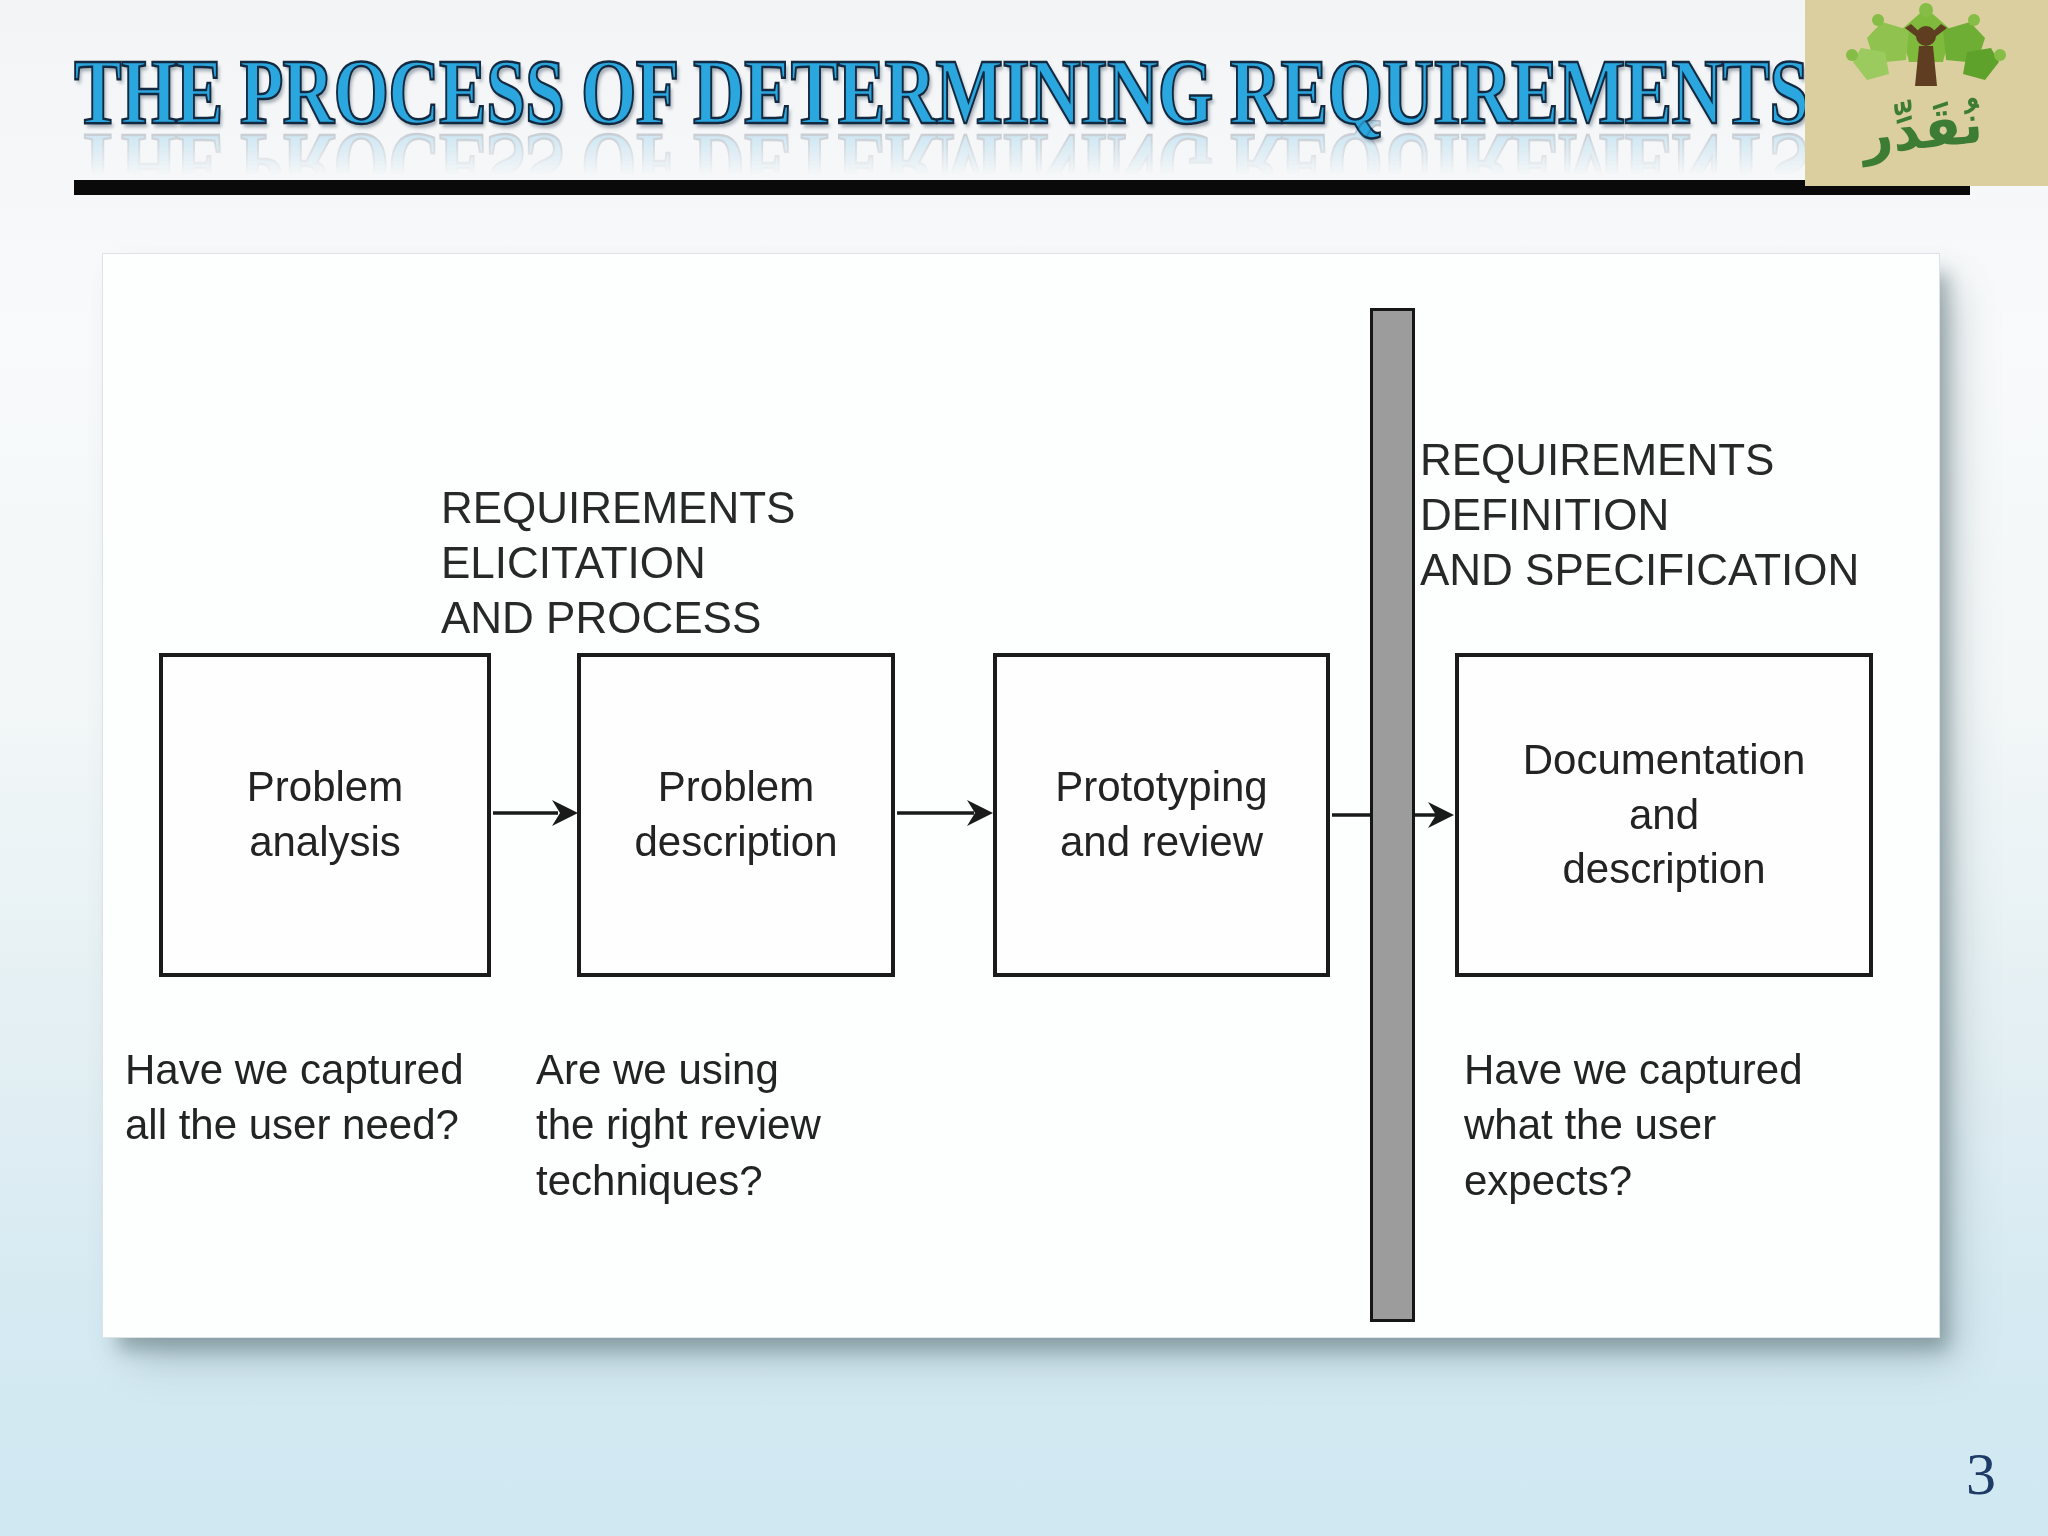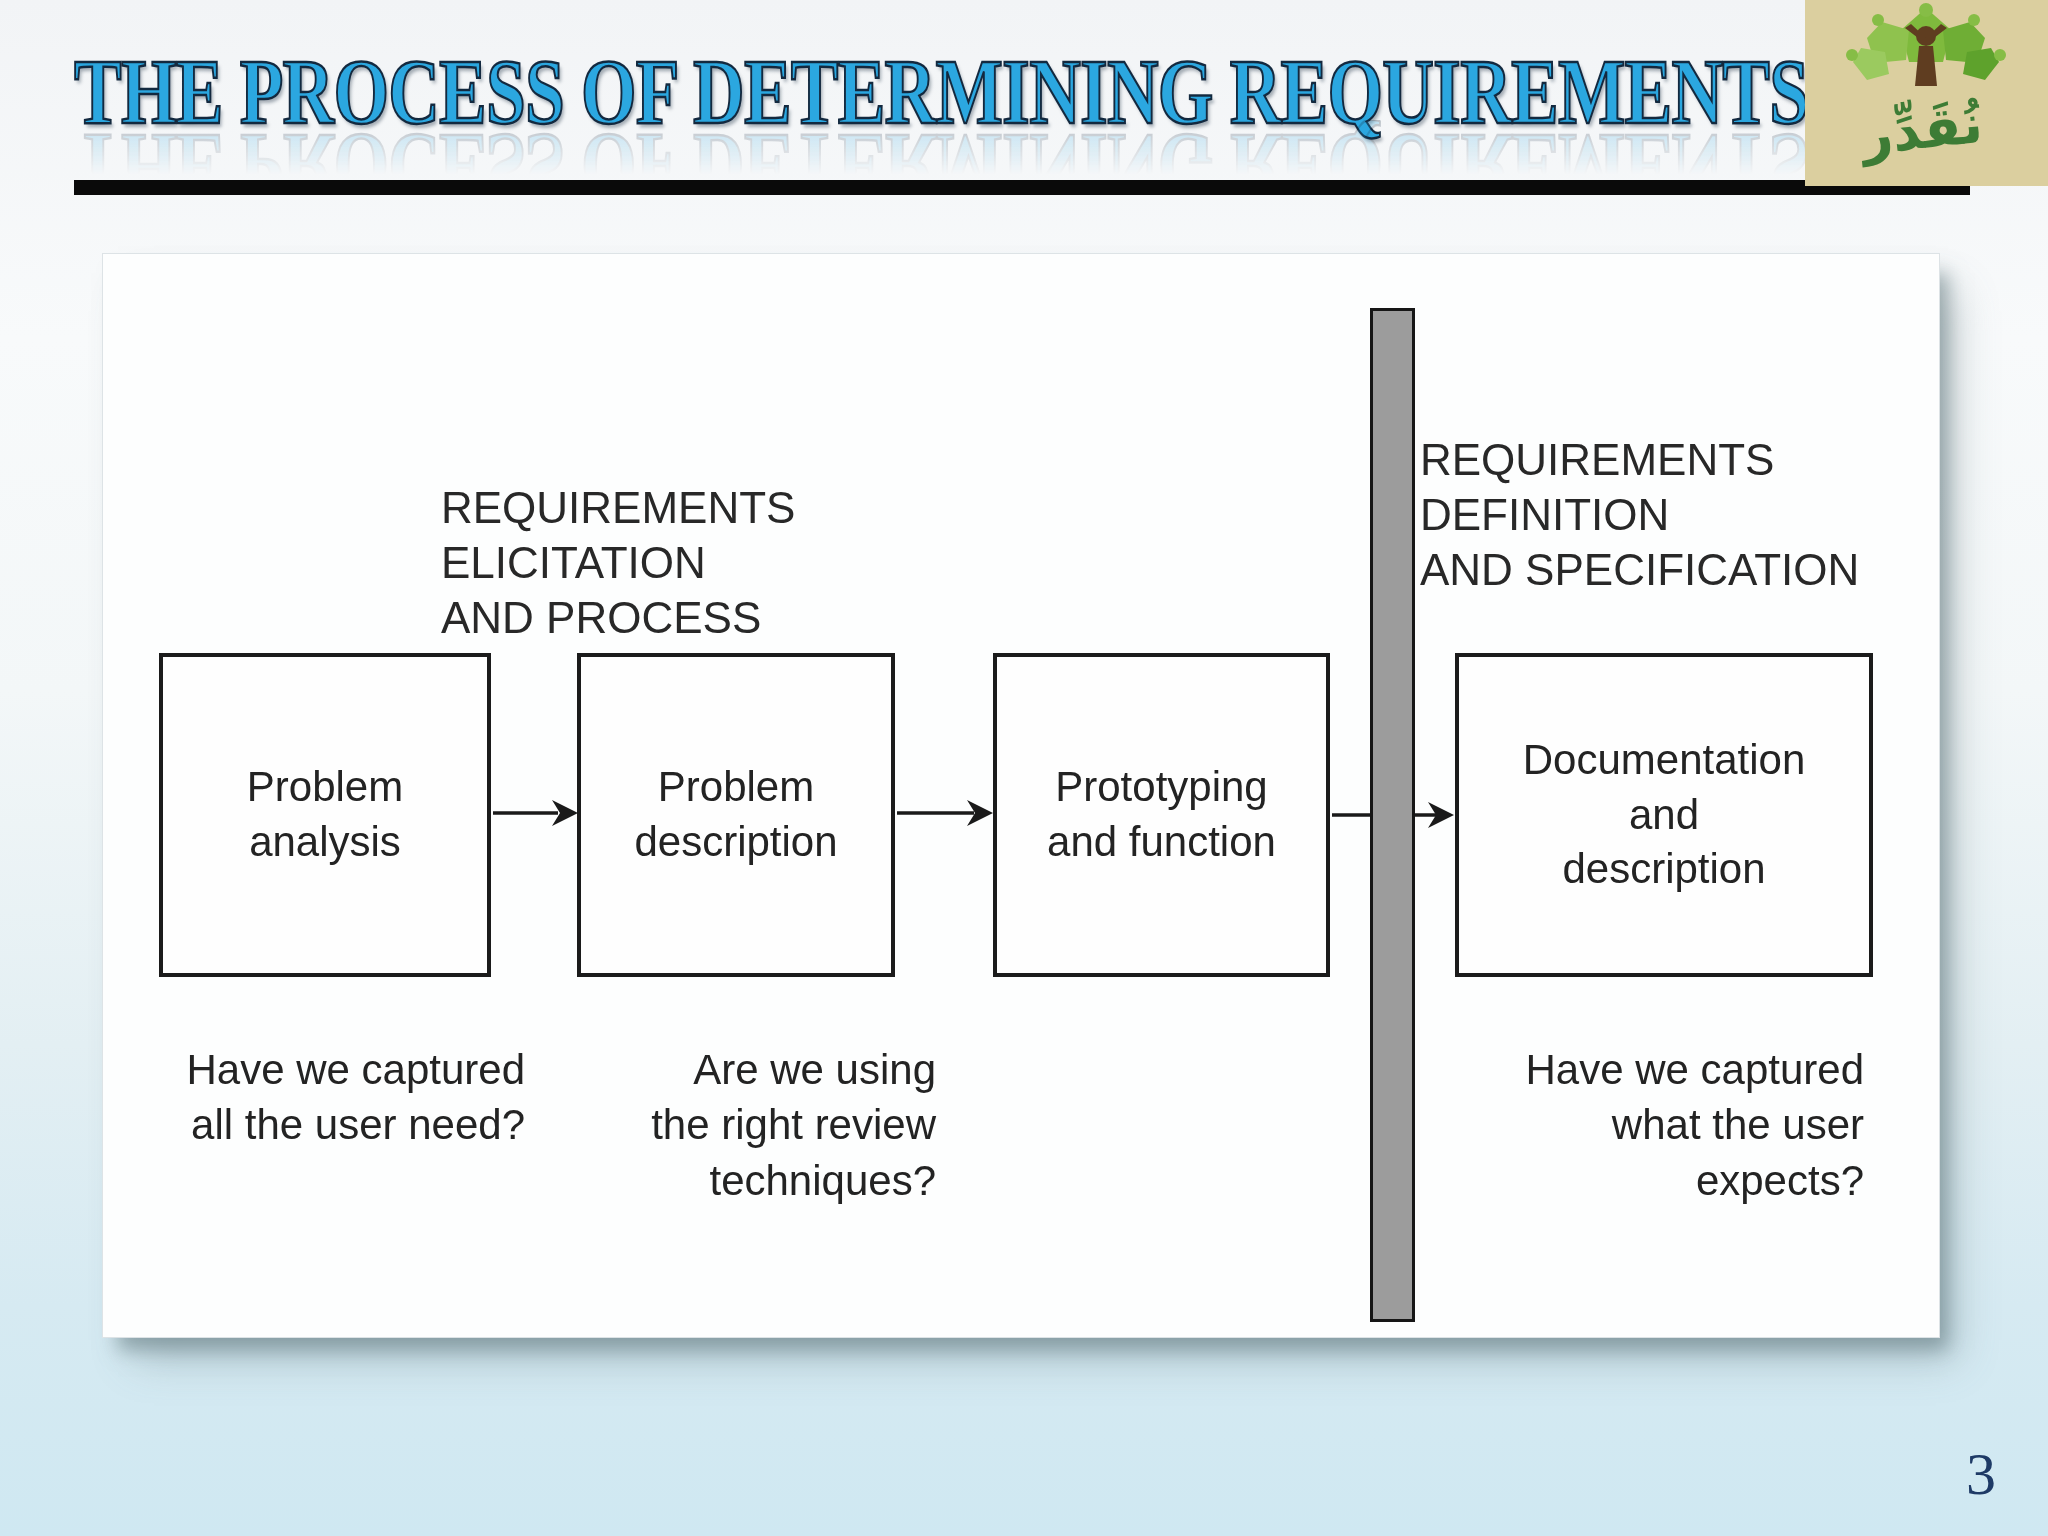--- a/index.html
+++ b/index.html
@@ -91,21 +91,21 @@
     color:#232323;
     z-index:2;
   }
   .box-1{left:159px;width:332px;}
   .box-2{left:577px;width:318px;}
   .box-3{left:993px;width:337px;}
   .box-4{left:1455px;width:418px;}
 
   .question{
     position:absolute;top:1042px;width:400px;
-    text-align:right;
+    text-align:left;
     white-space:pre-line;
     font-size:42px;line-height:1.32;
     color:#232323;
     z-index:2;
   }
   .q-1{left:125px;}
   .q-2{left:536px;}
   .q-3{left:961px;}
   .q-4{left:1464px;}
 
@@ -178,21 +178,21 @@
 AND PROCESS</div>
   <div class="section-header hdr-right">REQUIREMENTS
 DEFINITION
 AND SPECIFICATION</div>
 
   <div class="flow-box box-1">Problem
 analysis</div>
   <div class="flow-box box-2">Problem
 description</div>
   <div class="flow-box box-3">Prototyping
-and function</div>
+and review</div>
   <div class="flow-box box-4">Documentation
 and
 description</div>
 
   <svg class="arrows-layer" viewBox="0 0 2048 1536">
     <g stroke="#1a1a1a" stroke-width="3.5" fill="#1a1a1a">
 
       <line x1="493" y1="813" x2="558" y2="813"></line>
       <path d="M578 813 L552 800 L560 813 L552 826 Z" stroke="none"></path>
 

